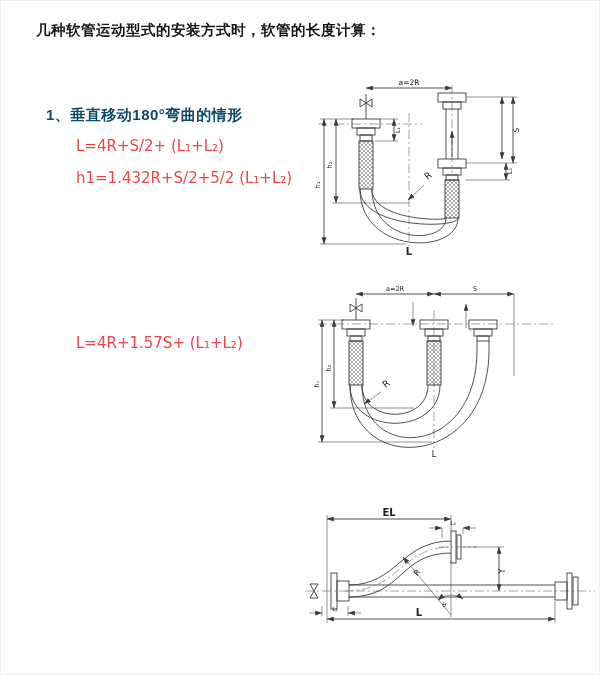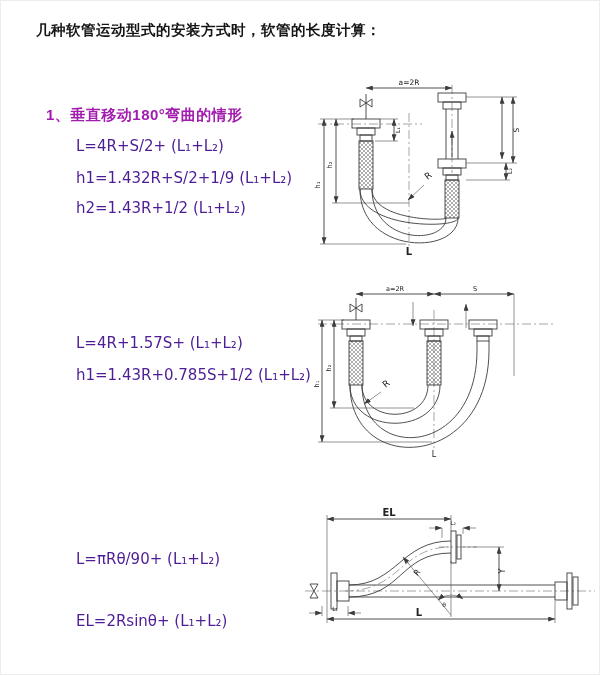--- a/index.html
+++ b/index.html
@@ -1,20 +1,20 @@
 <!DOCTYPE html>
 <html><head>
 <meta charset="utf-8">
 <style>
   html,body{margin:0;padding:0;background:#fff;}
   body{width:600px;height:675px;position:relative;font-family:"Liberation Sans",sans-serif;}
   .page{position:absolute;inset:0;background:#ffffff;border:1px solid #ececec;box-sizing:border-box;text-align:center;}
   .title{position:absolute;left:35px;top:20px;font-size:14.5px;font-weight:bold;color:#161616;letter-spacing:0.5px;white-space:nowrap;}
-  .heading{position:absolute;left:45px;font-size:15px;font-weight:bold;color:#a21caf;letter-spacing:0.5px;white-space:nowrap;}
-  .formula{position:absolute;left:75px;font-size:15px;color:#4c1d95;font-family:"DejaVu Sans","Liberation Sans",sans-serif;white-space:nowrap;}
+  .heading{position:absolute;left:45px;font-size:15px;font-weight:bold;color:#0c4a6e;letter-spacing:0.5px;white-space:nowrap;}
+  .formula{position:absolute;left:75px;font-size:15px;color:#ef4444;font-family:"DejaVu Sans","Liberation Sans",sans-serif;white-space:nowrap;}
   svg.diagram{position:absolute;overflow:visible;}
   svg.diagram line, svg.diagram path, svg.diagram rect{stroke:#3c3c3c;stroke-width:0.9;fill:none;}
   svg.diagram .cl{stroke:#6a6a6a;stroke-width:0.6;stroke-dasharray:9 3 2 3;}
   svg.diagram .thin{stroke-width:0.6;stroke:#4a4a4a;}
   svg.diagram .braid{fill:url(#braid);}
   svg.diagram text{fill:#222;stroke:none;font-family:"DejaVu Sans",sans-serif;}
 </style>
 </head>
 <body>
 
@@ -28,22 +28,21 @@
       <pattern id="braid" width="4" height="4" patternUnits="userSpaceOnUse">
         <path d="M0,0 L4,4 M4,0 L0,4" stroke="#777" stroke-width="0.6" fill="none"></path>
       </pattern>
     </defs>
   </svg>
 
   <div class="title">几种软管运动型式的安装方式时，软管的长度计算：</div>
 
   <div class="heading" style="top:105px">1、垂直移动180°弯曲的情形</div>
   <div class="formula" style="top:136px">L=4R+S/2+ (L₁+L₂)</div>
-  <div class="formula" style="top:168px">h1=1.432R+S/2+1/9 (L₁+L₂)</div>
-  <div class="formula" style="top:198px">h2=1.43R+1/2 (L₁+L₂)</div>
+  <div class="formula" style="top:168px">h1=1.432R+S/2+5/2 (L₁+L₂)</div>
 
   <svg class="diagram" style="left:313px;top:72px" width="272" height="185" viewBox="0 0 272 185">
     <g>
       <line class="cl" x1="4" y1="51" x2="108" y2="51"></line>
       <line class="cl" x1="95" y1="40" x2="95" y2="176"></line>
       <line class="cl" x1="138" y1="12" x2="138" y2="100"></line>
     </g>
     <g>
       <line x1="52" y1="15" x2="138" y2="15" marker-start="url(#ah)" marker-end="url(#ah)"></line>
       <text x="95" y="12" text-anchor="middle" style="font-size:7.5px">a=2R</text>
@@ -105,21 +104,20 @@
       <path d="M58,116 C58,148 132,148 132,145"></path>
     </g>
     <g>
       <text x="116" y="105" transform="rotate(-38 116 105)" text-anchor="middle" style="font-size:9px">R</text>
       <line class="thin" x1="110" y1="112" x2="94" y2="127" marker-end="url(#ah)"></line>
     </g>
     <text x="95" y="182" text-anchor="middle" style="font-size:10px;font-weight:bold">L</text>
   </svg>
 
   <div class="formula" style="top:333px">L=4R+1.57S+ (L₁+L₂)</div>
-  <div class="formula" style="top:365px">h1=1.43R+0.785S+1/2 (L₁+L₂)</div>
 
   <svg class="diagram" style="left:313px;top:283px" width="277" height="185" viewBox="0 0 277 185">
     <g>
       <line class="cl" x1="4" y1="40" x2="240" y2="40"></line>
       <line class="cl" x1="120" y1="26" x2="120" y2="164"></line>
     </g>
     <g>
       <line x1="42" y1="10" x2="120" y2="10" marker-start="url(#ah)" marker-end="url(#ah)"></line>
       <text x="81" y="7" text-anchor="middle" style="font-size:6.5px">a=2R</text>
     </g>
@@ -172,22 +170,20 @@
       <path d="M36,101 C36,192 175,186 175,66"></path>
       <path d="M48,101 C48,178 163,174 163,66"></path>
     </g>
     <g>
       <text x="74" y="102" transform="rotate(-38 74 102)" text-anchor="middle" style="font-size:9px">R</text>
       <line class="thin" x1="67" y1="108" x2="50" y2="120" marker-end="url(#ah)"></line>
     </g>
     <text x="120" y="173" text-anchor="middle" style="font-size:8px">L</text>
   </svg>
 
-  <div class="formula" style="top:549px">L=πRθ/90+ (L₁+L₂)</div>
-  <div class="formula" style="top:611px">EL=2Rsinθ+ (L₁+L₂)</div>
 
   <svg class="diagram" style="left:300px;top:502px" width="298" height="140" viewBox="0 0 298 140">
     <g>
       <line class="cl" x1="4" y1="88" x2="294" y2="88"></line>
       <line class="cl" x1="138" y1="44" x2="176" y2="44"></line>
     </g>
     <g>
       <path d="M9,81 L17,81 L13,88 Z M9,95 L17,95 L13,88 Z"></path>
     </g>
     <g>

